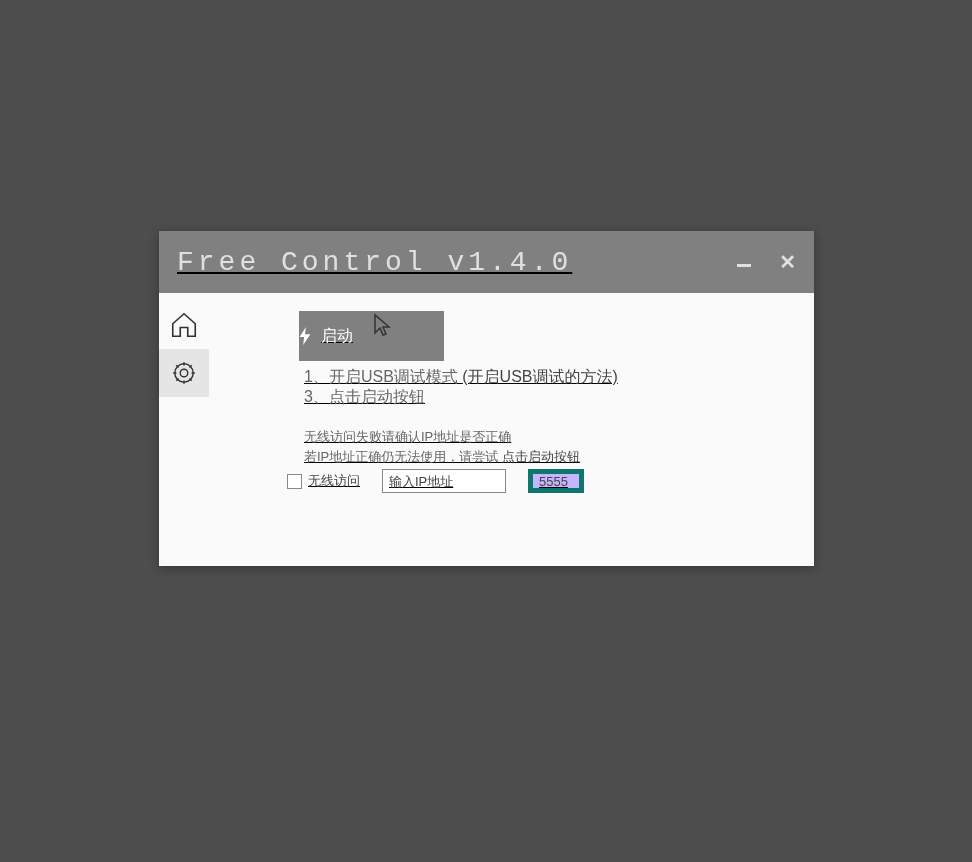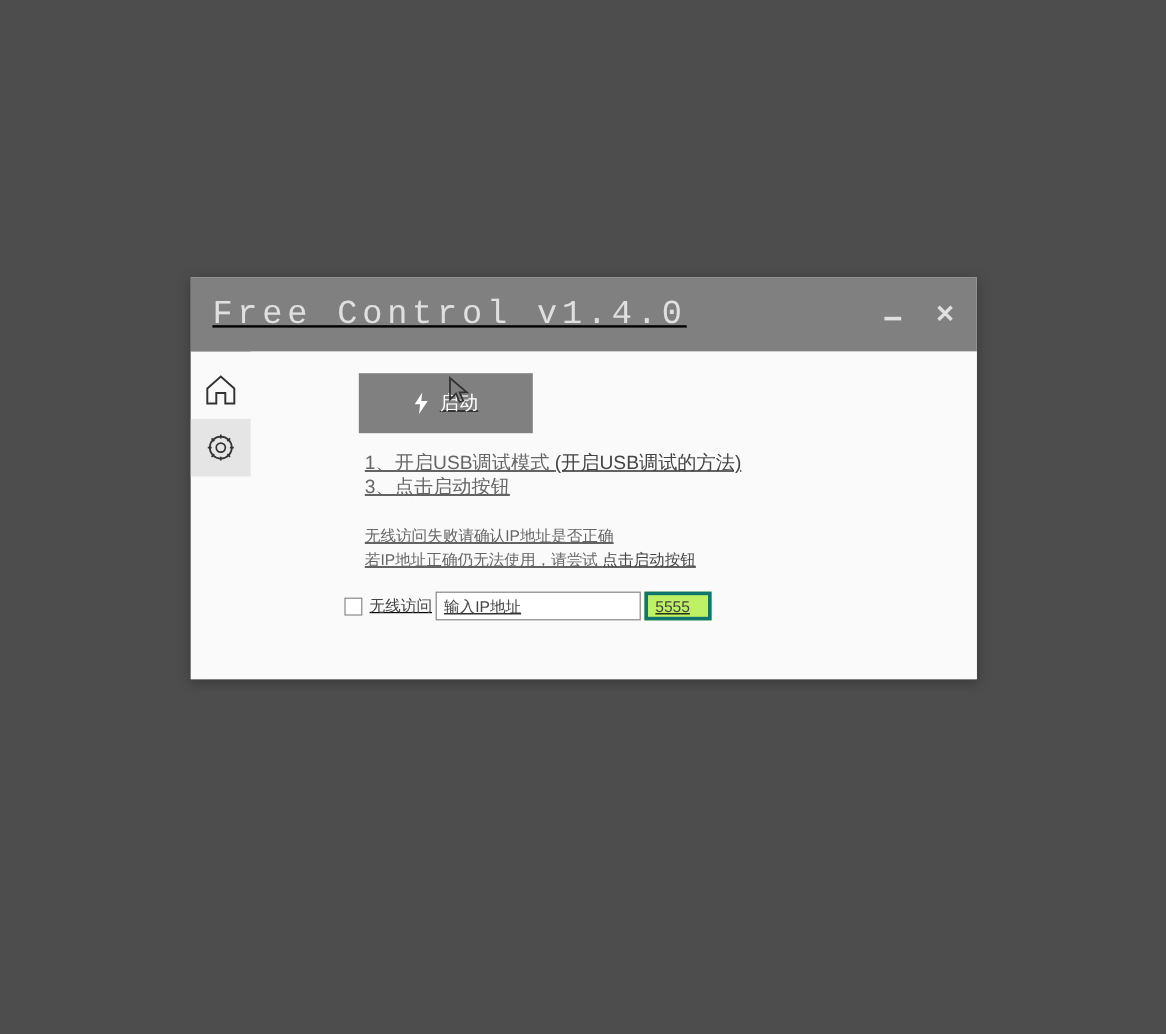--- a/index.html
+++ b/index.html
@@ -95,23 +95,22 @@
     .start-btn {
       background: #808080;
       color: #fff;
       border: none;
       width: 145px;
       height: 50px;
       font-size: 16px;
       cursor: pointer;
       display: flex;
       align-items: center;
-      justify-content: center;
       gap: 10px;
-      margin-bottom: 16px;
+      margin-bottom: 6px;
     }
     .bolt-icon {
       width: 12px;
       height: 18px;
       fill: #fff;
     }
     .instructions {
       font-size: 16px;
       color: #666;
       line-height: 20px;
@@ -134,22 +133,22 @@
     .info-line {
       display: block;
     }
     .link-text {
       color: #444;
       cursor: pointer;
     }
     .form-row {
       display: flex;
       align-items: center;
-      gap: 3px;
-      margin-top: 16px;
+      gap: 22px;
+      margin-top: 2px;
       margin-left: -12px;
     }
     .checkbox-wrapper {
       display: flex;
       align-items: center;
       gap: 6px;
       cursor: pointer;
     }
     .checkbox {
       width: 15px;
@@ -158,36 +157,36 @@
       background: #fff;
     }
     .checkbox-label {
       font-size: 13px;
       color: #444;
     }
     .ip-input {
       border: 1px solid #888;
       padding: 3px 6px;
       font-size: 13px;
-      width: 171px;
+      width: 124px;
       height: 24px;
       color: #404040;
       background: #fff;
     }
     .ip-input::placeholder {
       color: #444;
     }
     .port-input {
-      border: 3px solid #0f766e;
+      border: 5px solid #0f766e;
       padding: 3px 6px;
       font-size: 13px;
       width: 56px;
       height: 24px;
       color: #444;
-      background: #bef264;
+      background: #c4b5fd;
     }
     .cursor-pointer {
       position: absolute;
       left: 164px;
       top: 20px;
       pointer-events: none;
     }
   </style>
 </head>
 <body>

